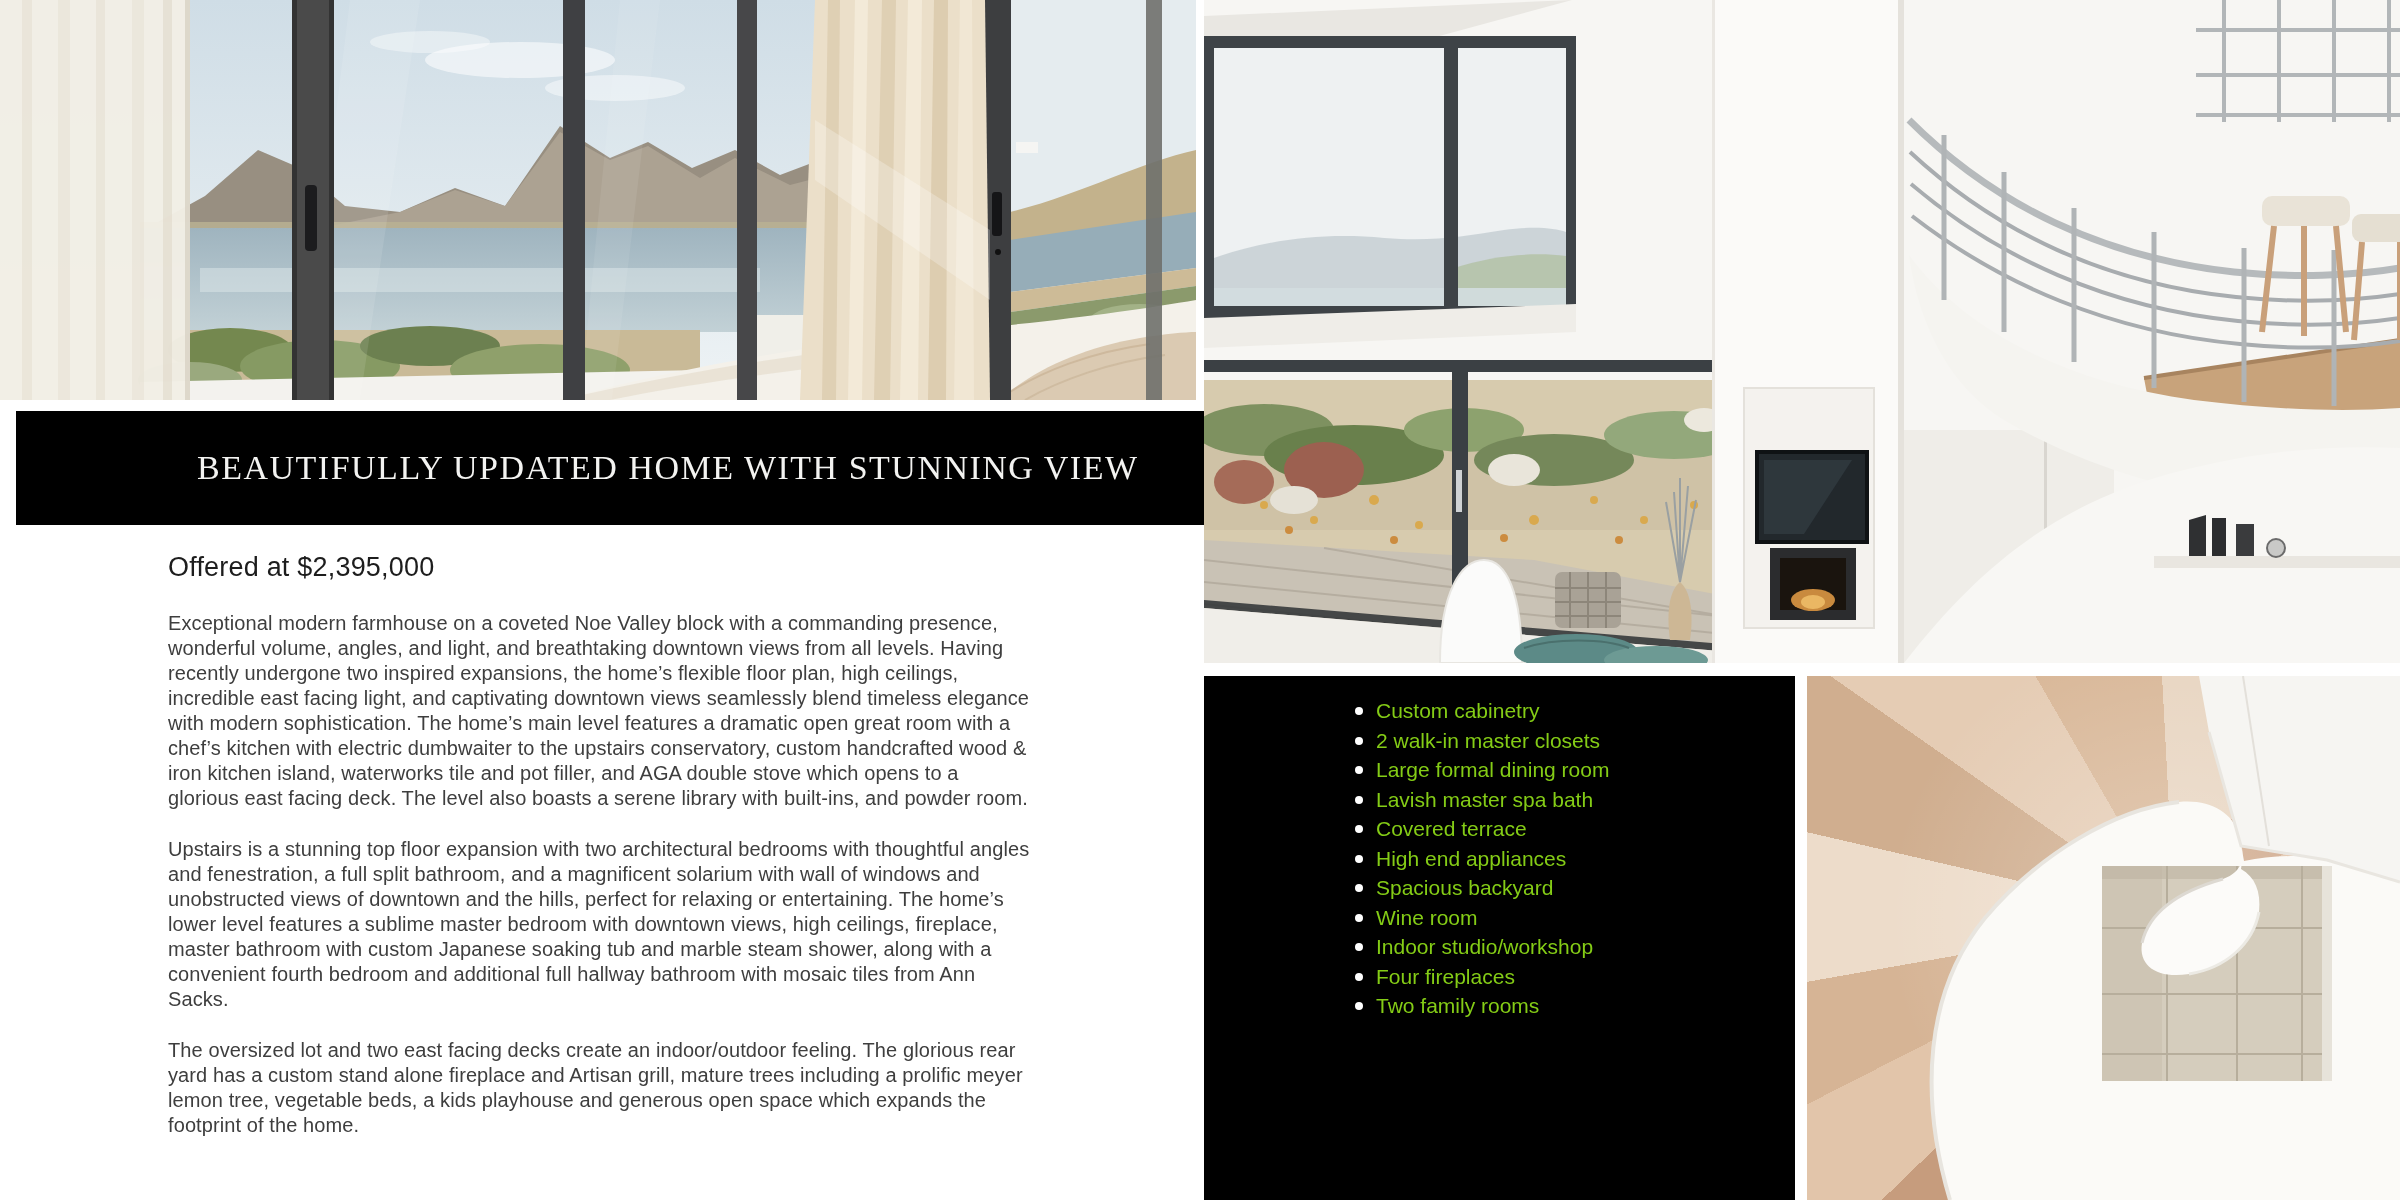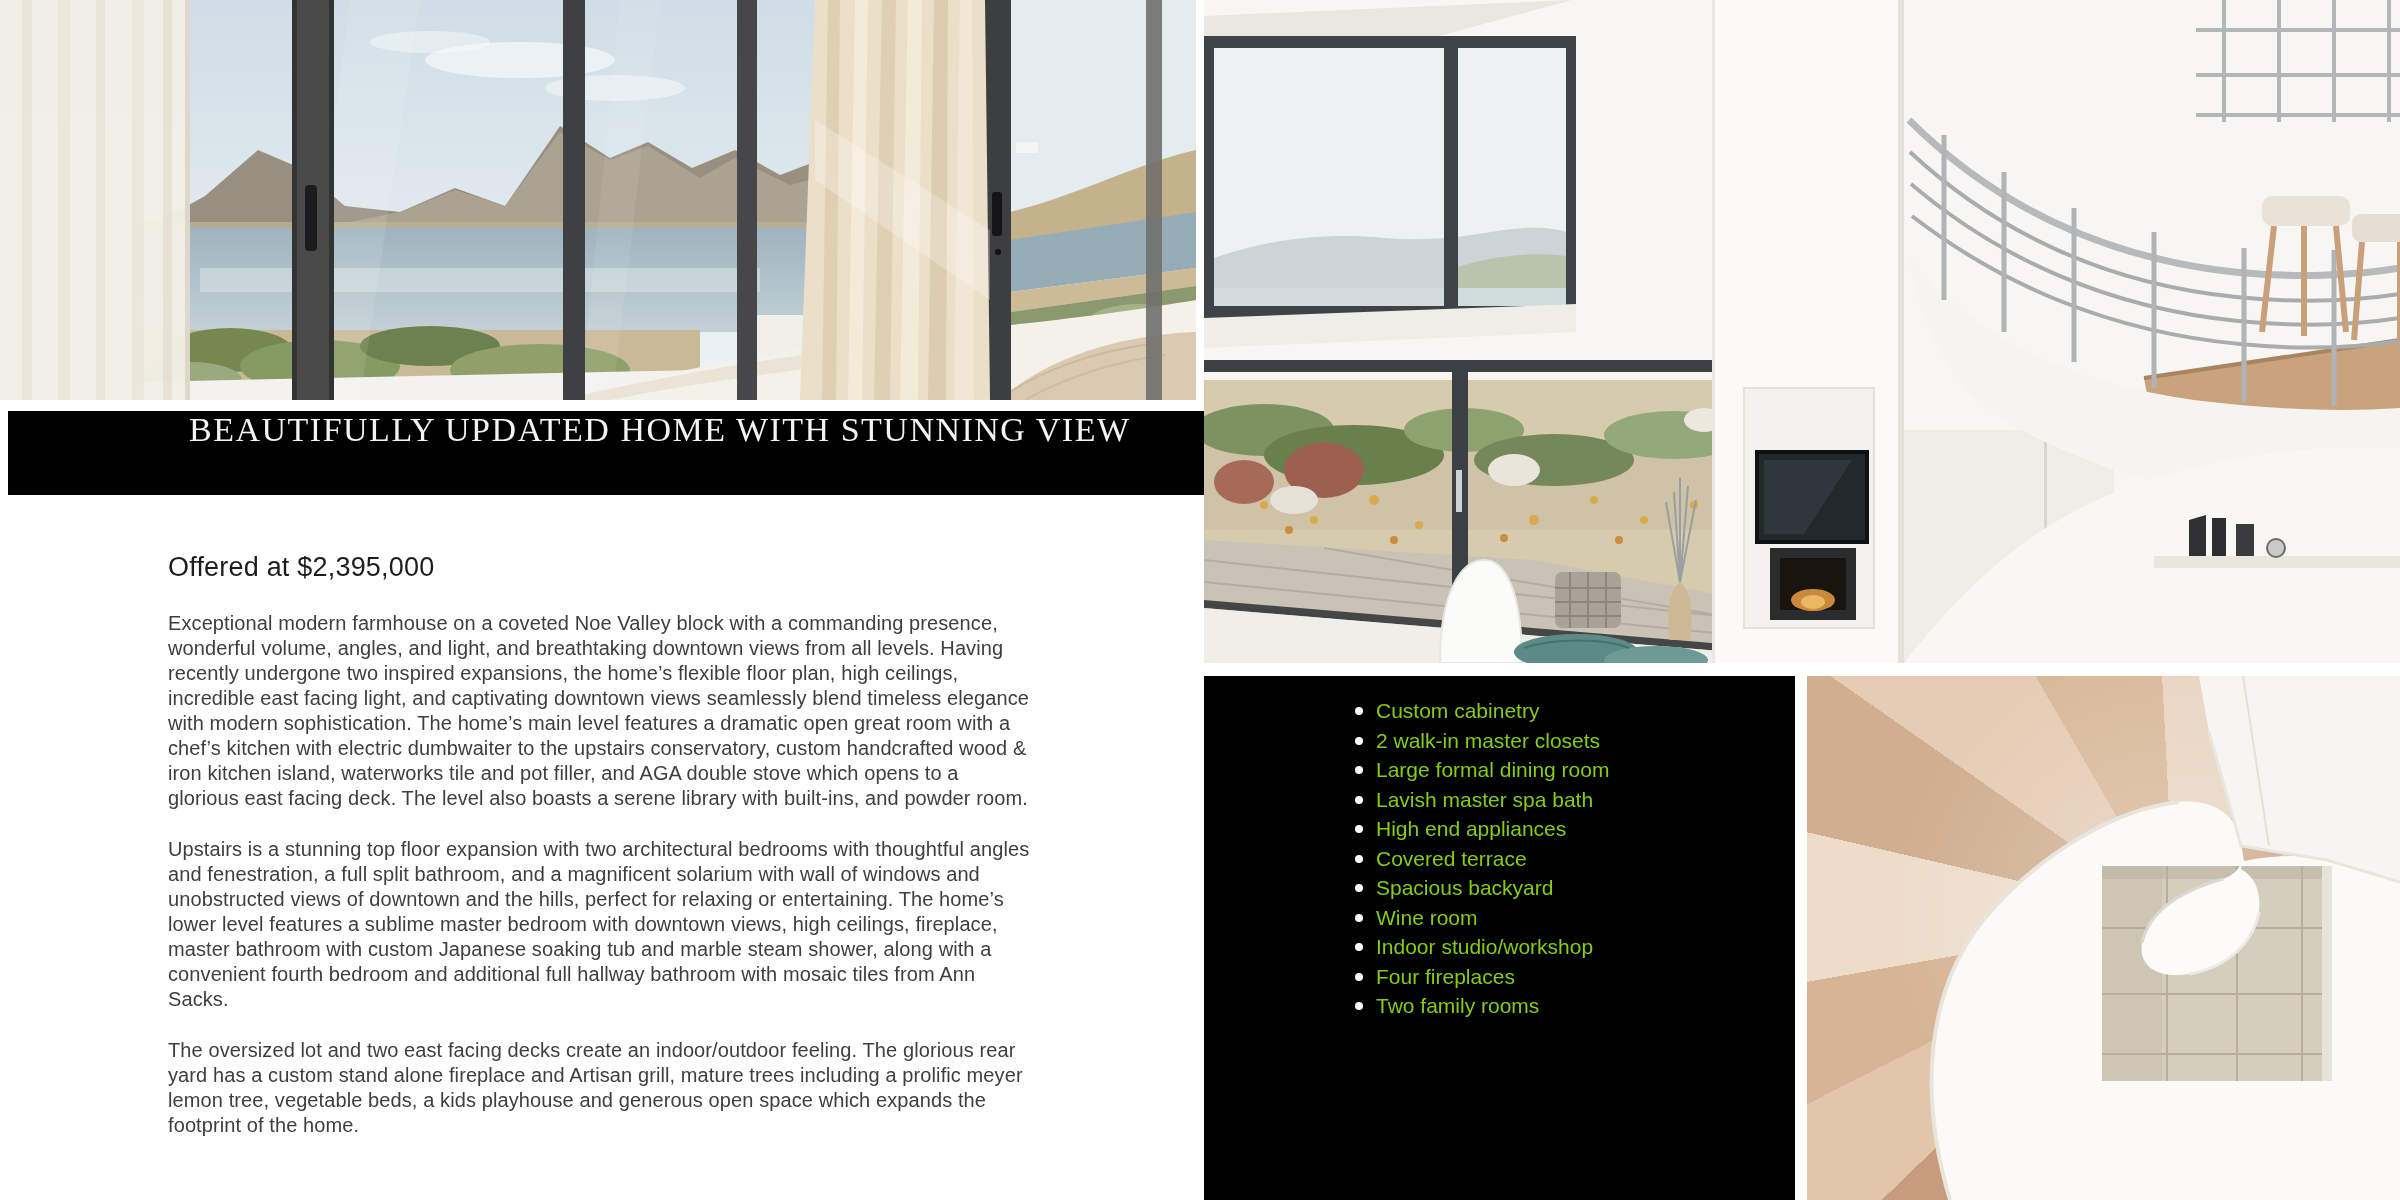--- a/index.html
+++ b/index.html
@@ -19,22 +19,22 @@
       conic-gradient(from 95deg at 62% 46%,
         #dcbc9e 0deg 14deg,#e9d7c3 14deg 26deg,#cda685 26deg 40deg,#e3c9b0 40deg 55deg,
         #bb9274 55deg 67deg,#e6d0ba 67deg 84deg,#d2ab8c 84deg 99deg,#ecdbc8 99deg 116deg,
         #c69c7d 116deg 131deg,#e2c5aa 131deg 148deg,#d6b495 148deg 165deg,#eddcca 165deg 188deg,
         #d0ae8f 188deg 210deg,#e5ccb4 210deg 235deg,#d9b899 235deg 262deg,#e8d5c1 262deg 295deg,
         #cfa88a 295deg 325deg,#e0c2a7 325deg 360deg);
   }
   .photo-spiral svg{position:absolute;left:0;top:0;}
 
   .banner{
-    position:absolute;left:8px;top:411px;width:1196px;height:84px;background:#000000;
-    display:flex;
+    position:absolute;left:16px;top:411px;width:1196px;height:114px;background:#000000;
+    display:flex;align-items:center;
   }
   .banner-title{
     padding-left:181px;
     font-family:"Liberation Serif", serif;font-weight:400;
     font-size:34px;letter-spacing:1.5px;color:#f3f3f1;white-space:nowrap;
   }
 
   .listing-text{position:absolute;left:168px;top:552px;width:862px;}
   .price-heading{
     margin:0 0 28px 0;font-size:27px;font-weight:500;color:#1d1d1d;letter-spacing:.2px;
@@ -285,22 +285,22 @@
       </g>
     </svg>
   </div>
 
   <div class="features-box">
     <ul class="features-list">
         <li>Custom cabinetry</li>
         <li>2 walk-in master closets</li>
         <li>Large formal dining room</li>
         <li>Lavish master spa bath</li>
+        <li>Covered terrace</li>
         <li>High end appliances</li>
-        <li>Covered terrace</li>
         <li>Spacious backyard</li>
         <li>Wine room</li>
         <li>Indoor studio/workshop</li>
         <li>Four fireplaces</li>
         <li>Two family rooms</li>
       </ul>
   </div>
 
   <div class="photo photo-spiral">
     <svg viewBox="0 0 593 524" preserveAspectRatio="none" aria-hidden="true">

